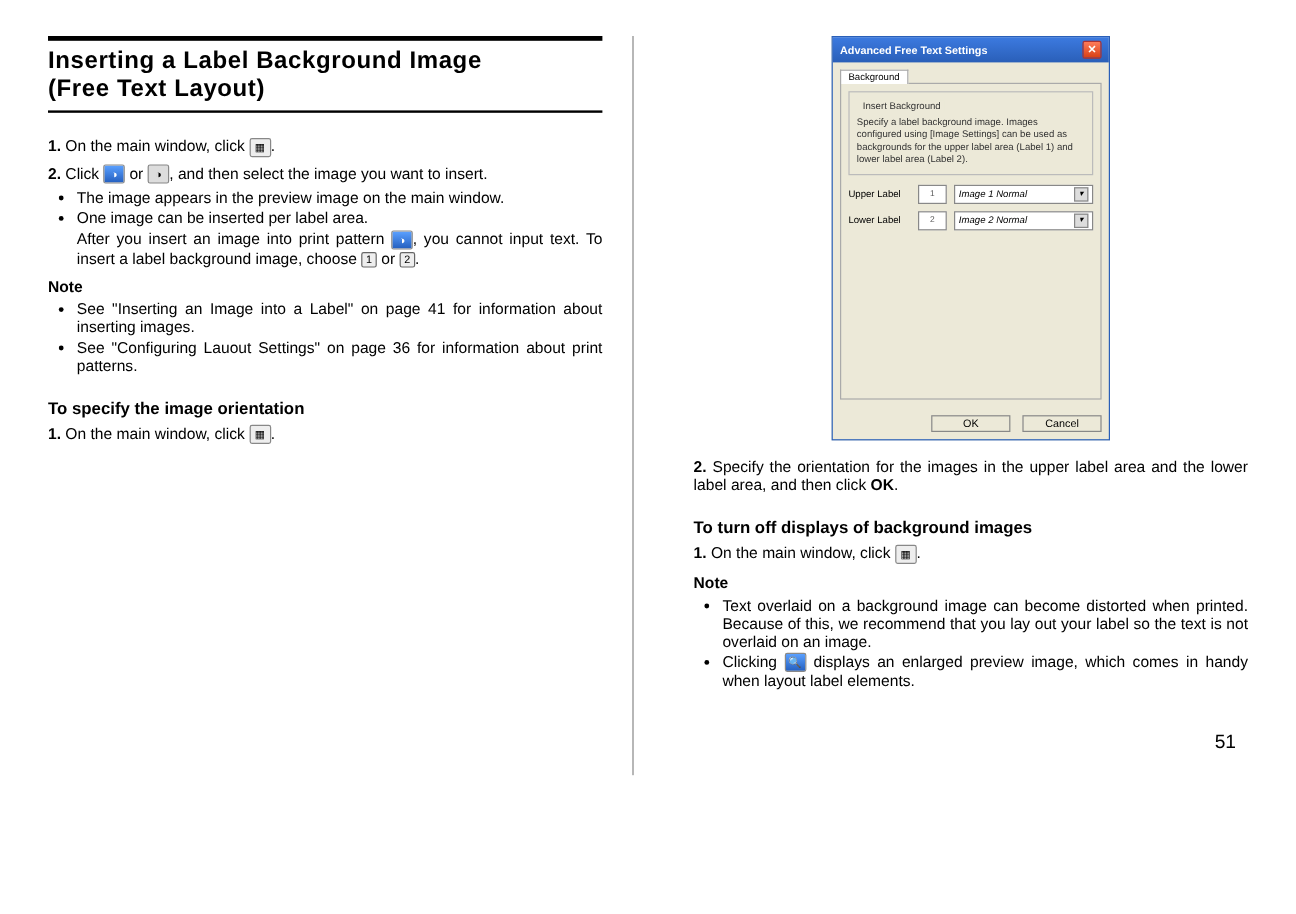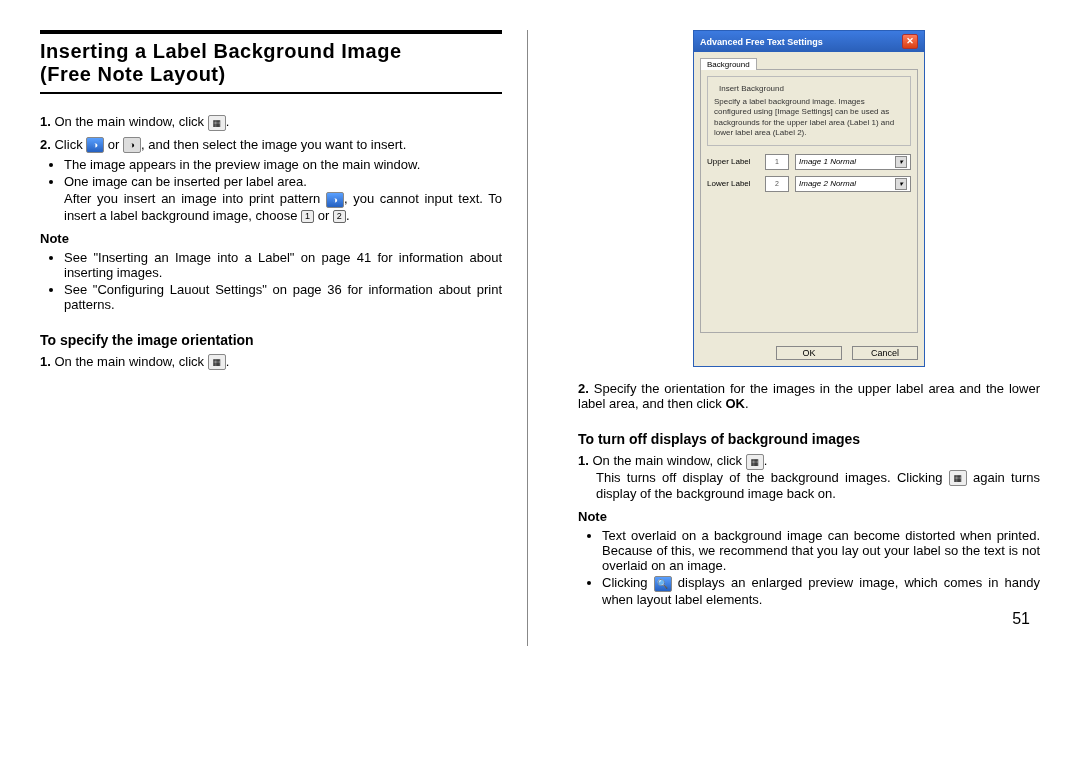--- a/index.html
+++ b/index.html
@@ -241,21 +241,21 @@
   }
 </style>
 </head>
 <body>
 
 <div class="page">
   <div class="col col-left">
     <div class="rule-thick"></div>
     <h1>
       <span>Inserting a Label Background Image</span><br>
-      <span>(Free Note Layout)</span>
+      <span>(Free Text Layout)</span>
     </h1>
     <div class="rule-thin"></div>
 
     <div class="step">
       <span class="step-num">1.</span>
       <span>On the main window, click </span><span class="icon-inline">▦</span><span>.</span>
     </div>
 
     <div class="step">
       <span class="step-num">2.</span>
@@ -322,23 +322,20 @@
 
     <div class="step">
       <span class="step-num">2.</span>
       <span>Specify the orientation for the images in the upper label area and the lower label area, and then click </span><b>OK</b><span>.</span>
     </div>
 
     <h2>To turn off displays of background images</h2>
     <div class="step">
       <span class="step-num">1.</span>
       <span>On the main window, click </span><span class="icon-inline">▦</span><span>.</span>
-      <div class="indent">
-        <span>This turns off display of the background images. Clicking </span><span class="icon-inline">▦</span><span> again turns display of the background image back on.</span>
-      </div>
     </div>
 
     <div class="note-head">Note</div>
     <ul class="note-bullets">
       <li>Text overlaid on a background image can become distorted when printed. Because of this, we recommend that you lay out your label so the text is not overlaid on an image.</li>
       <li>
         <span>Clicking </span><span class="icon-inline icon-blue">🔍</span><span> displays an enlarged preview image, which comes in handy when layout label elements.</span>
       </li>
     </ul>
   </div>

